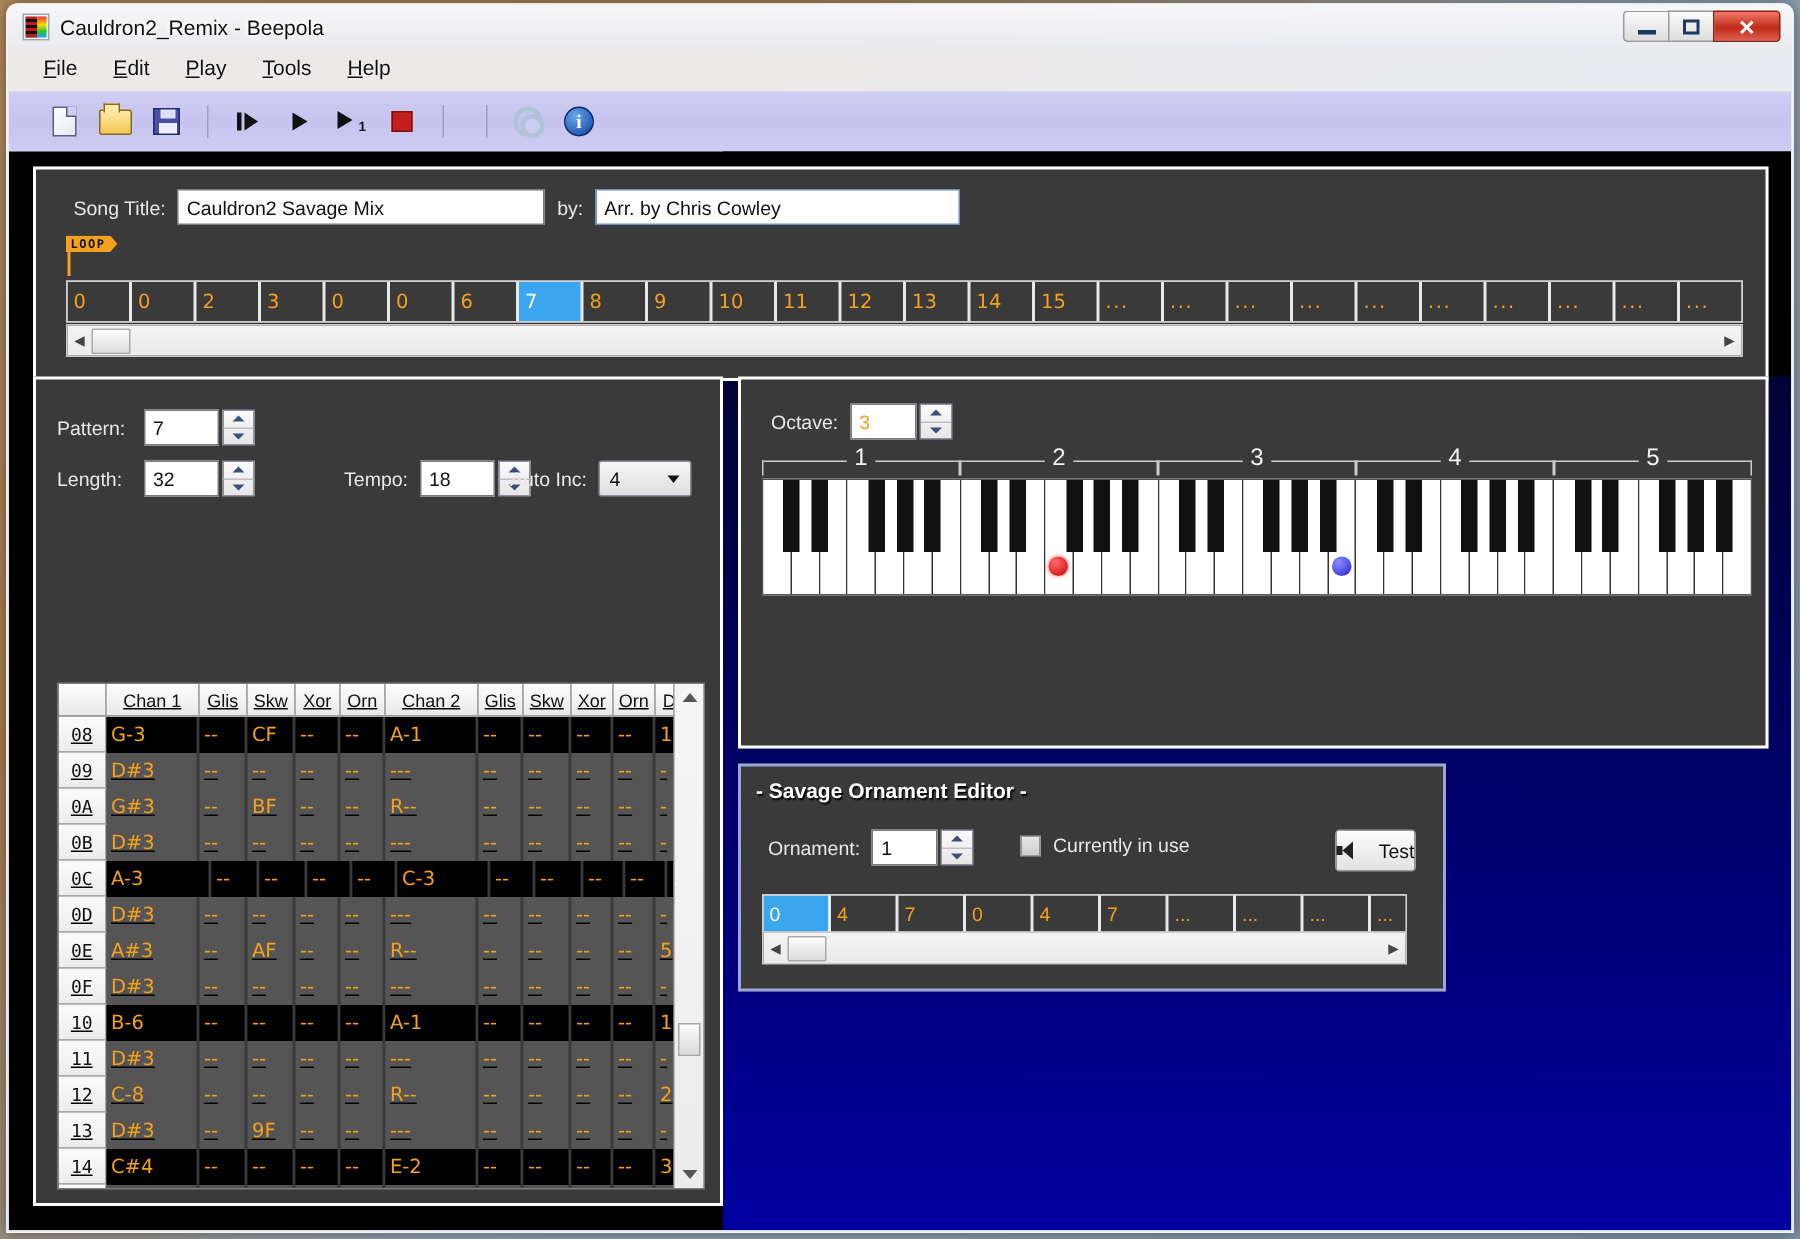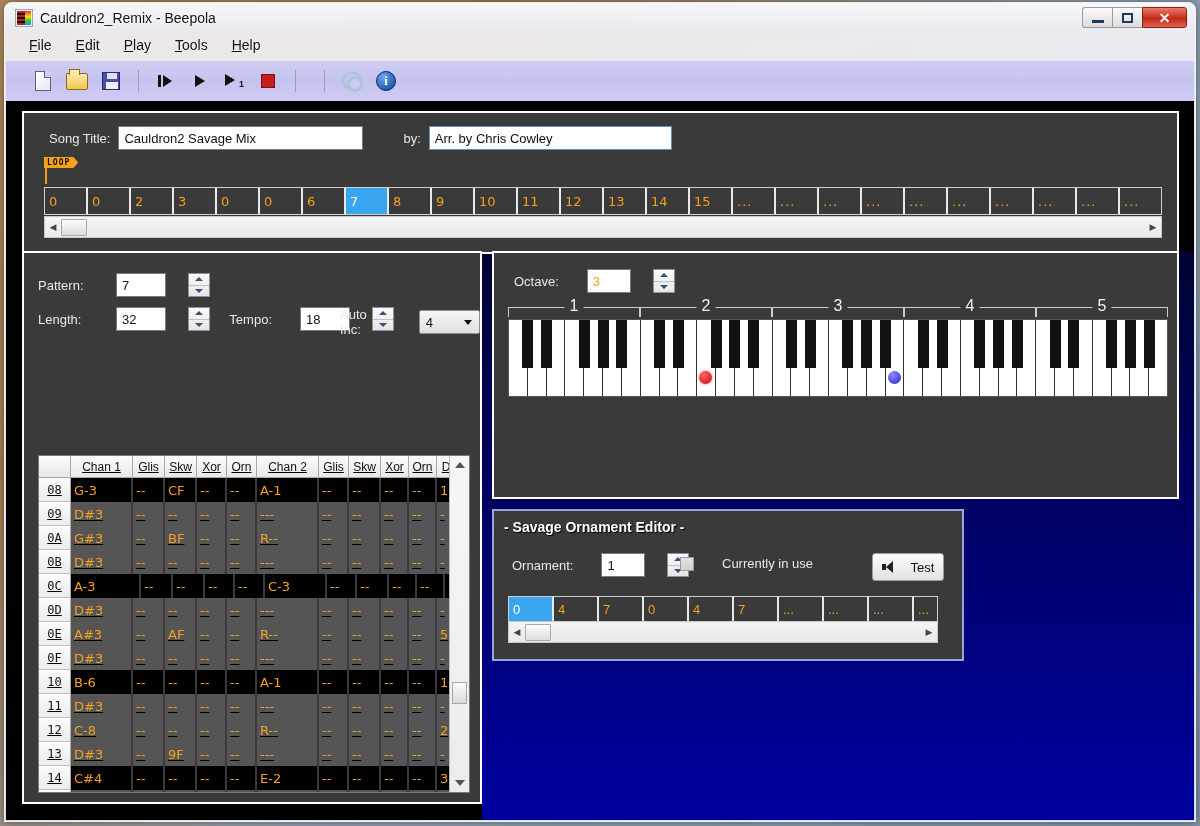--- a/index.html
+++ b/index.html
@@ -180,21 +180,21 @@
   .hs-thumb{
     width:26px;height:17px;background:linear-gradient(to bottom,#fdfdfd,#dcdcdc);
     border:1px solid #a9a9a9;border-radius:1px;
   }
   .hs-spacer{flex:1;}
   
   .leftpanel{
     position:absolute;left:16px;top:150px;width:460px;height:553px;
     background:#3a3a3a;border:2px solid #ffffff;
   }
-  .field-row{ position:absolute; display:flex;align-items:center;gap:20px; }
+  .field-row{ position:absolute; display:flex;align-items:center; }
   .spin{
     width:22px;height:24px;display:flex;flex-direction:column;
     border:1px solid #8e8e9e;background:linear-gradient(to bottom,#fafafa,#e6e6e6);
     margin-left:2px;
   }
   .spin div{
     flex:1;display:flex;align-items:center;justify-content:center;
     font-size:7px;color:#2b3d66;
   }
   .spin div:first-child{border-bottom:1px solid #c0c0c8;}
@@ -284,21 +284,21 @@
   }
   .orn-title{
     position:absolute;left:10px;top:8px;color:#fff;font-size:14px;font-weight:bold;
     text-shadow:1px 1px 1px #000;
   }
   .chk{
     width:14px;height:14px;background:linear-gradient(to bottom,#e4e4e4,#cfcfcf);
     border:1px solid #9a9a9a;display:inline-block;
   }
   .testbtn{
-    position:absolute;right:18px;top:42px;width:72px;height:28px;
+    position:absolute;right:18px;top:42px;width:54px;height:28px;
     background:linear-gradient(to bottom,#fcfcfc,#e2e2e2);
     border:1px solid #9a9a9a;border-radius:3px;
     display:flex;align-items:center;justify-content:center;gap:15px;
     font-size:13px;color:#111;
   }
   .spkr{ position:relative;width:14px;height:12px; }
   .spkr::before{content:"";position:absolute;left:0;top:3px;width:4px;height:6px;background:#222;}
   .spkr::after{content:"";position:absolute;left:4px;top:0;border-top:6px solid transparent;
     border-bottom:6px solid transparent;border-right:7px solid #222;}
   .ornstrip{
@@ -384,21 +384,21 @@
   <div class="client">
     <div class="bluebg2"></div>
     <div class="bluebg"></div>
 
     <div class="songpanel">
       <div class="row1">
         <span class="lbl">Song Title:</span>
         <div class="txtinput" style="width:245px;">
             <span>Cauldron2 Savage Mix</span>
           </div>
-        <span class="lbl" style="margin-left:32px;">by:</span>
+        <span class="lbl" style="margin-left:0;">by:</span>
         <div class="txtinput" style="width:243px;border-color:#6a8fb8;">
             <span>Arr. by Chris Cowley</span>
           </div>
       </div>
 
       <div class="loopflag">
         <div class="tag">LOOP</div>
         <div class="stem"></div>
       </div>
 

